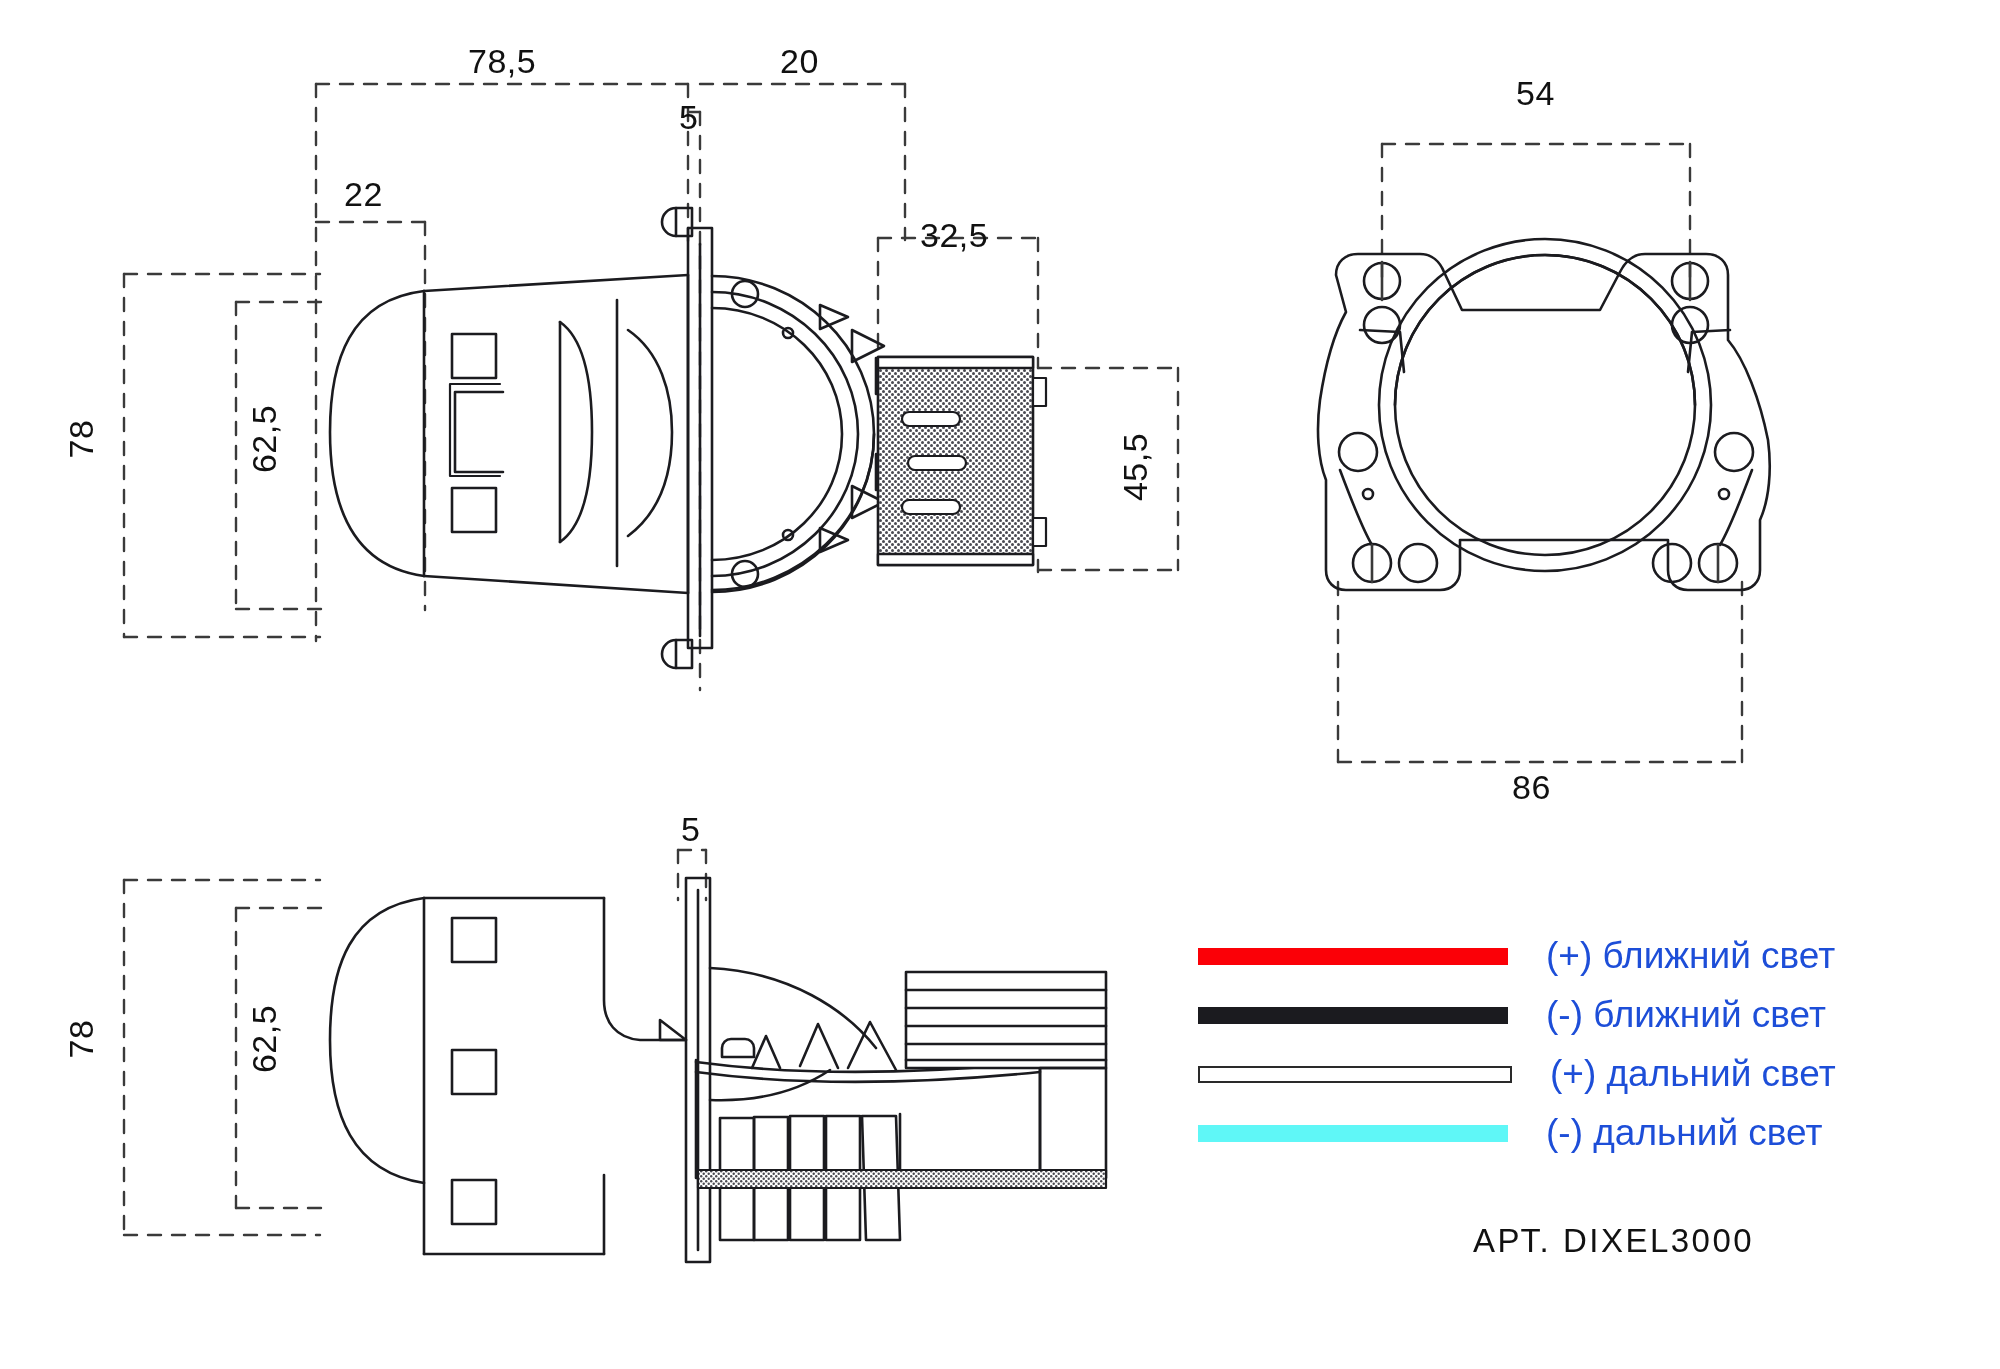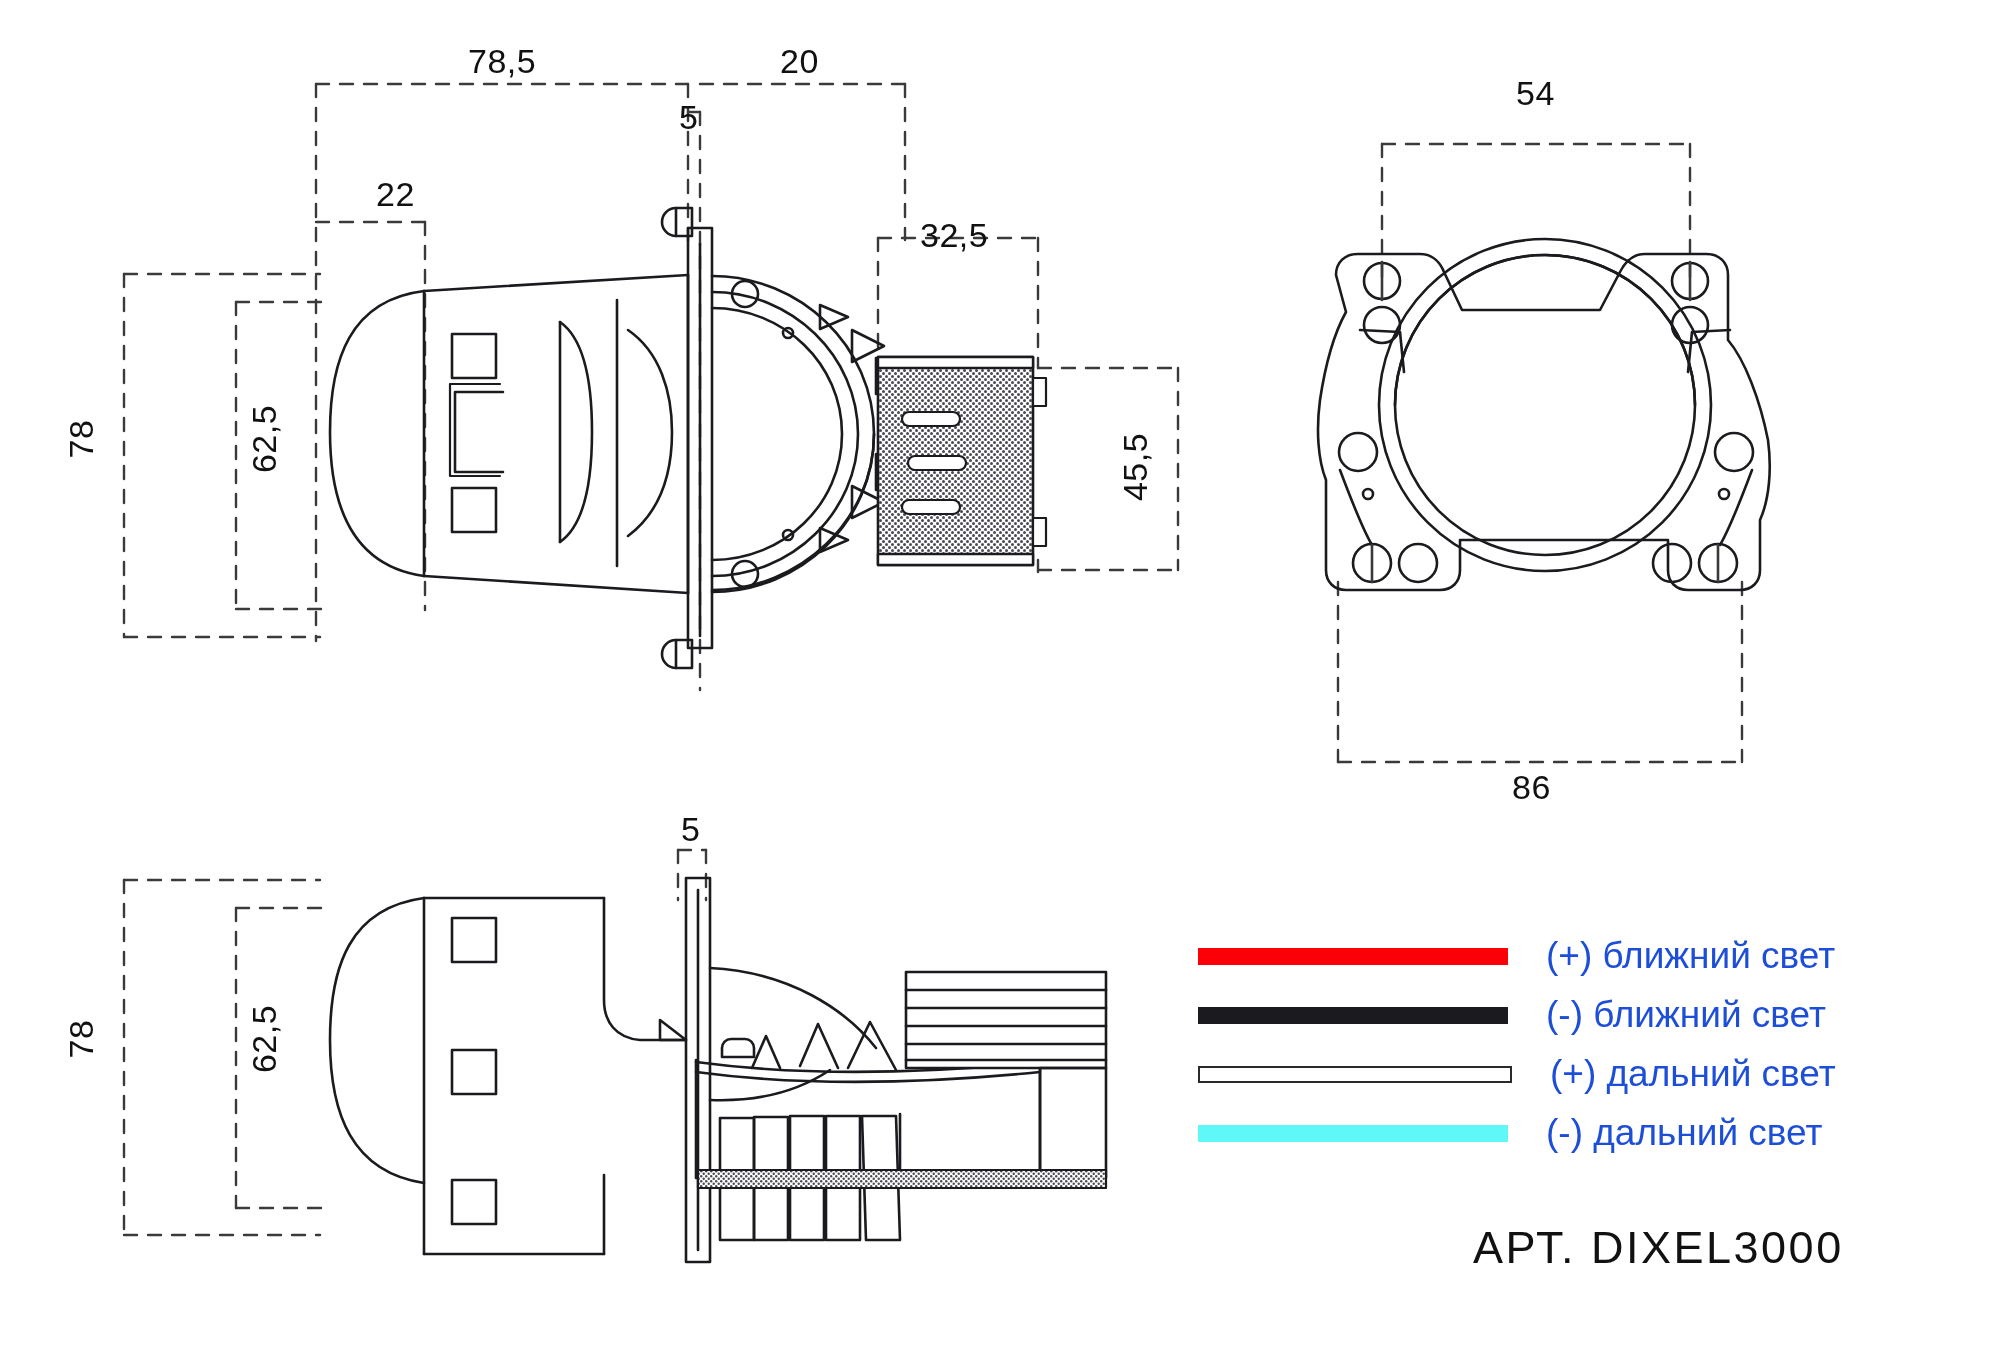--- a/index.html
+++ b/index.html
@@ -15,21 +15,21 @@
   
   .legend{position:absolute;left:1198px;top:930px;width:660px;}
   .legrow{display:flex;align-items:center;height:52px;margin-bottom:7px;}
   .swatch{width:310px;height:17px;flex:none;}
   .sw-red{background:#fb0007;}
   .sw-black{background:#1b1b1f;}
   .sw-white{background:#ffffff;border:2px solid #2a2a2a;height:13px;}
   .sw-cyan{background:#5ff7f7;}
   .leglabel{margin-left:38px;font-size:37px;white-space:nowrap;color:#1d4ed8;}
 
-  .partno{position:absolute;left:1473px;top:1222px;font-size:45px;
+  .partno{position:absolute;left:1473px;top:1222px;font-size:33px;
           letter-spacing:2.5px;white-space:nowrap;color:#111;}
 </style>
 </head>
 <body>
 
 <div class="canvas">
 
 <svg viewBox="0 0 2000 1369" xmlns="http://www.w3.org/2000/svg">
   <defs>
     <pattern id="dots" width="6" height="6" patternUnits="userSpaceOnUse">
@@ -281,21 +281,21 @@
 
     <rect x="698" y="1170" width="408" height="18" fill="url(#dots2)" stroke="#1b1b1f" stroke-width="2.2"></rect>
   </g>
 
   </g>
 </svg>
 
 <div class="dimtext" style="left:468px;top:44px;">78,5</div>
 <div class="dimtext" style="left:780px;top:44px;">20</div>
 <div class="dimtext" style="left:679px;top:100px;">5</div>
-<div class="dimtext" style="left:344px;top:177px;margin-left:32px;">22</div>
+<div class="dimtext" style="left:344px;top:177px;">22</div>
 <div class="dimtext" style="left:920px;top:218px;">32,5</div>
 
 <div class="dimtext rot" style="left:56px;top:422px;width:50px;text-align:center;">78</div>
 <div class="dimtext rot" style="left:264px;top:422px;width:90px;text-align:center;margin-left:-45px;">62,5</div>
 <div class="dimtext rot" style="left:1135px;top:450px;width:90px;text-align:center;margin-left:-45px;">45,5</div>
 
 <div class="dimtext" style="left:1516px;top:76px;">54</div>
 <div class="dimtext" style="left:1512px;top:770px;">86</div>
 
 <div class="dimtext" style="left:681px;top:812px;">5</div>

